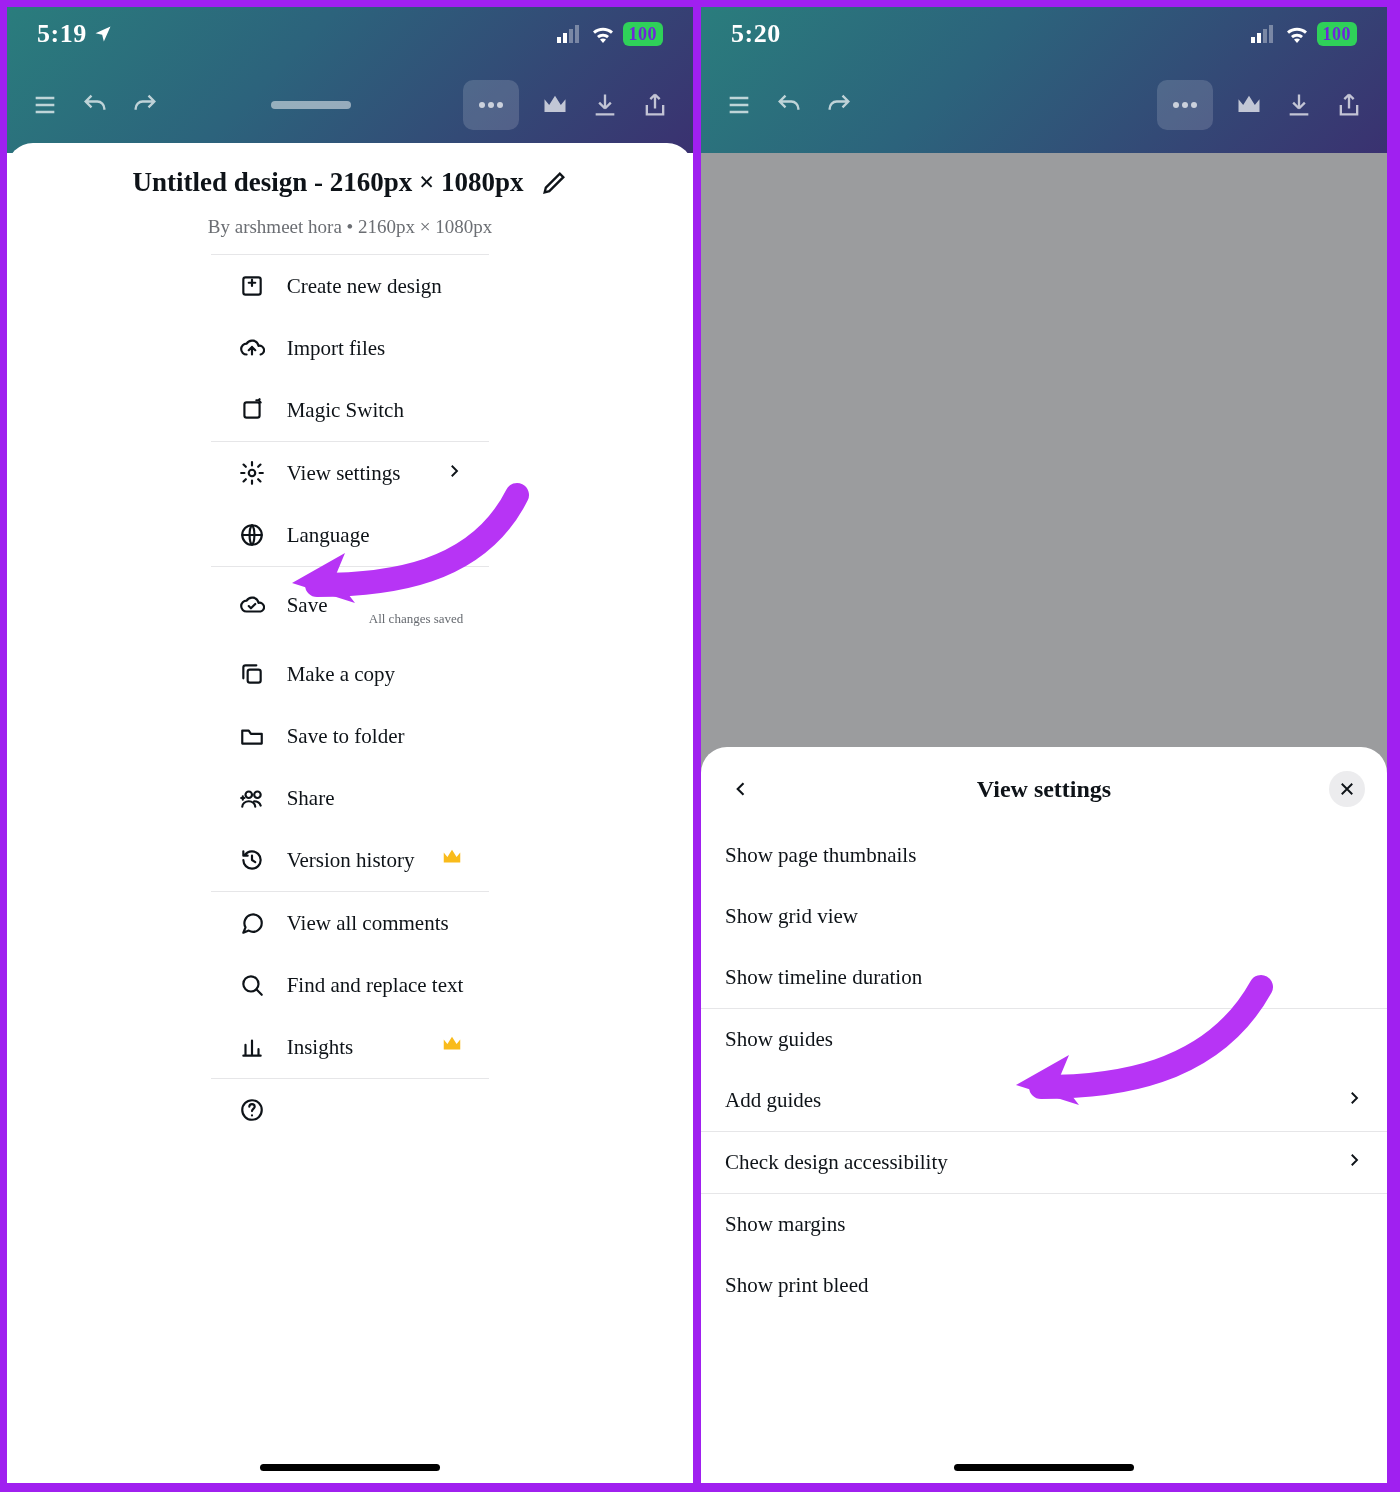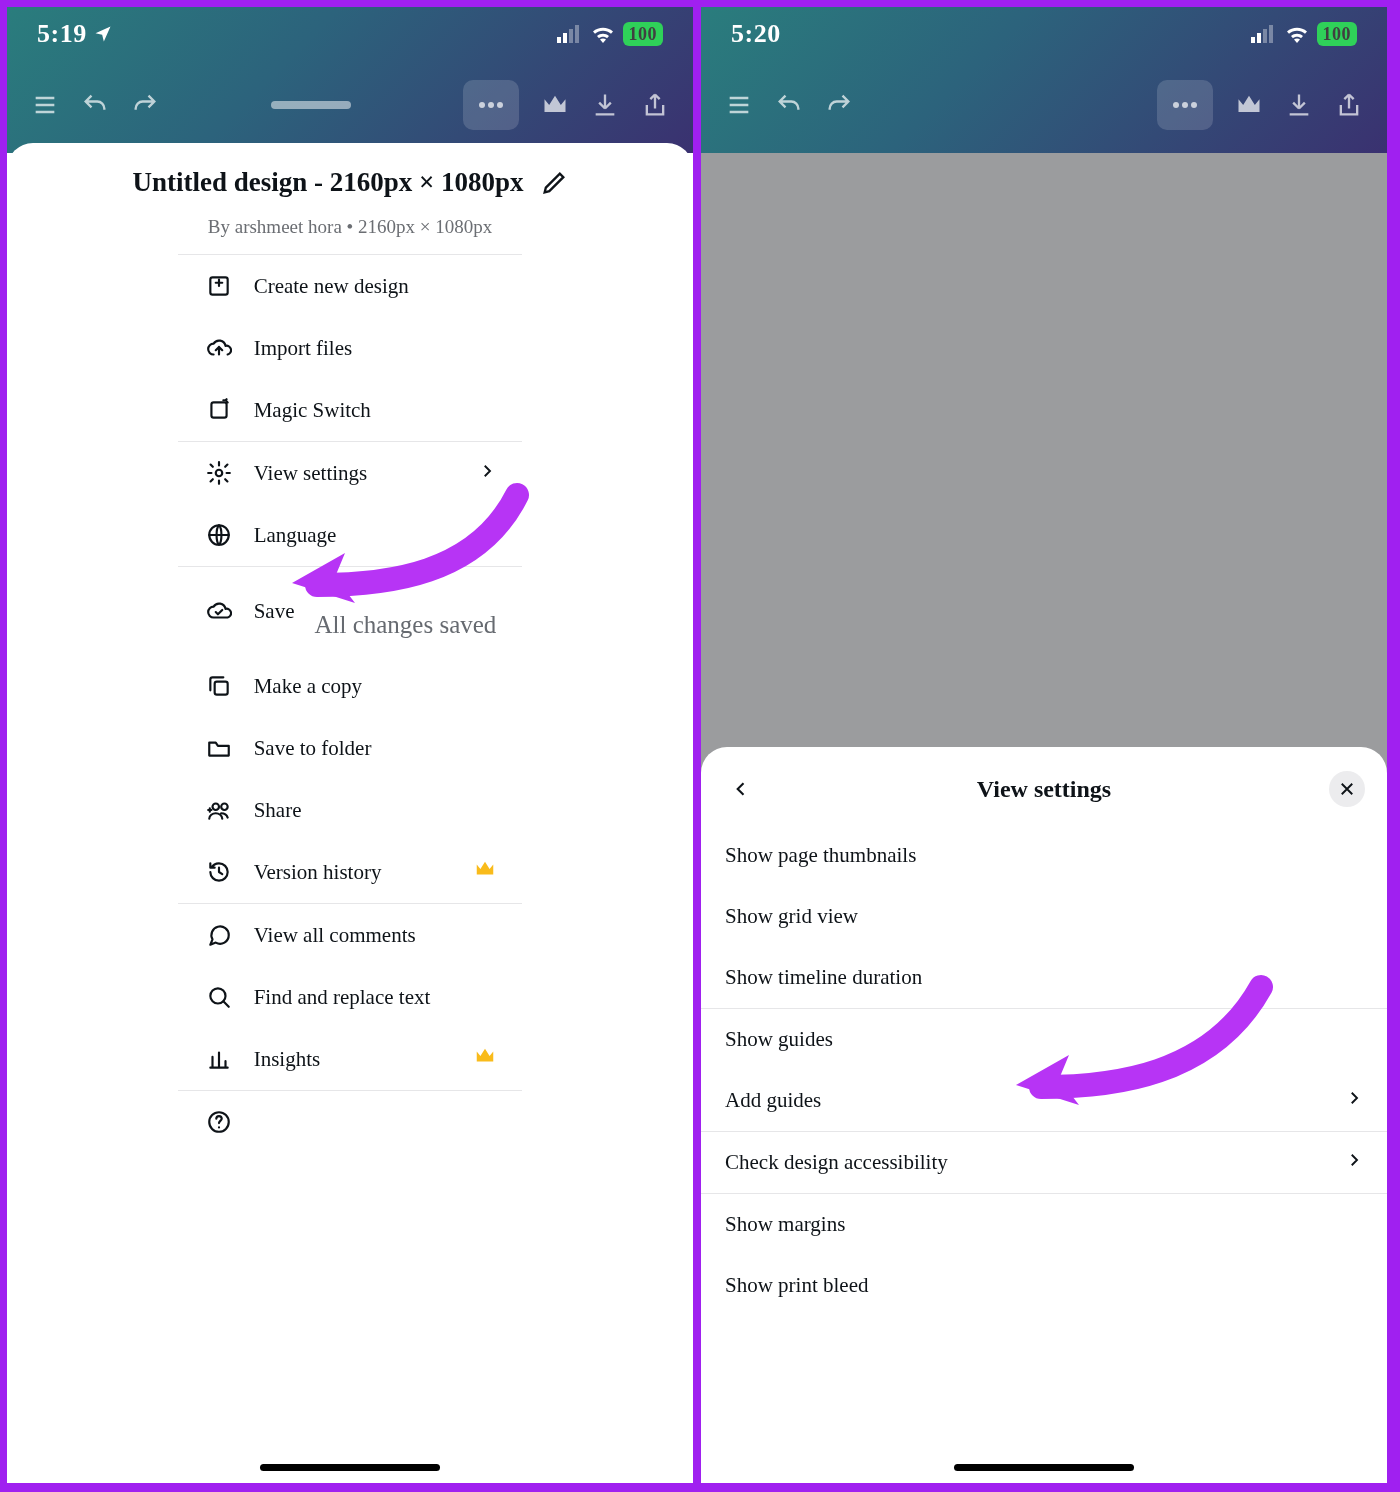--- a/index.html
+++ b/index.html
@@ -39,21 +39,21 @@
     letter-spacing: 0.5px;
   }
   .status-left { display:flex; align-items:center; gap:6px;}
   .status-right { display: flex; align-items: center; gap: 8px; }
   .battery {
     background: #2fd159;
     border-radius: 6px;
     padding: 0 6px;
     font-size: 18px;
     font-weight: 700;
-    color:#404040;
+    color:#6d28d9;
     height:24px;
     display:flex; align-items:center;
   }
   .toolbar {
     display: flex;
     align-items: center;
     padding: 0 24px;
     gap: 22px;
     height: 76px;
     margin-top: 18px;
@@ -111,21 +111,21 @@
     padding: 16px 26px;
     gap: 20px;
     font-size: 21px;
     color: #0e1318;
   }
   .menu-item .mi-icon {
     width: 30px; height: 30px;
     display:flex; align-items:center; justify-content:center;
   }
   .menu-item .mi-label { flex: 1; }
-  .menu-item .mi-trailing { color: #666a70; font-size: 25px; margin-top: 28px; }
+  .menu-item .mi-trailing { color: #666a70; font-size: 13px; margin-top: 28px; }
   .chev { width:18px; height:18px; }
   .crown { color:#f9bb1b; width:22px; height:22px; }
 
   
   .canvas-area {
     background: #9b9c9e;
     position:absolute; top:146px; left:0; right:0; bottom:0;
   }
   .card-dark {
     position:absolute;

